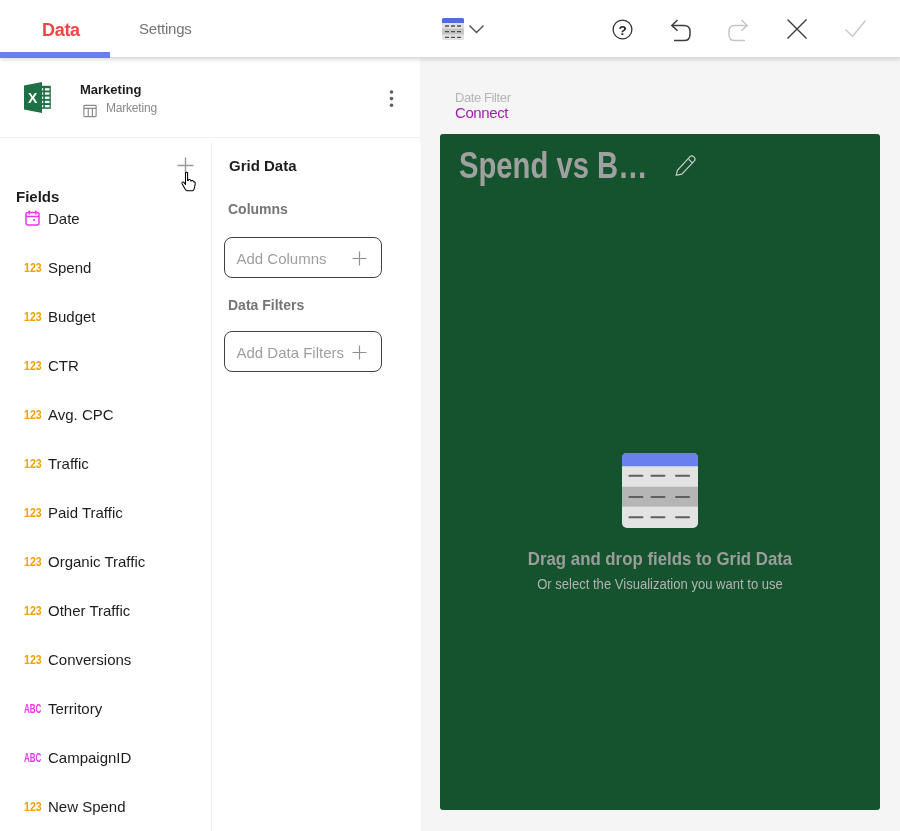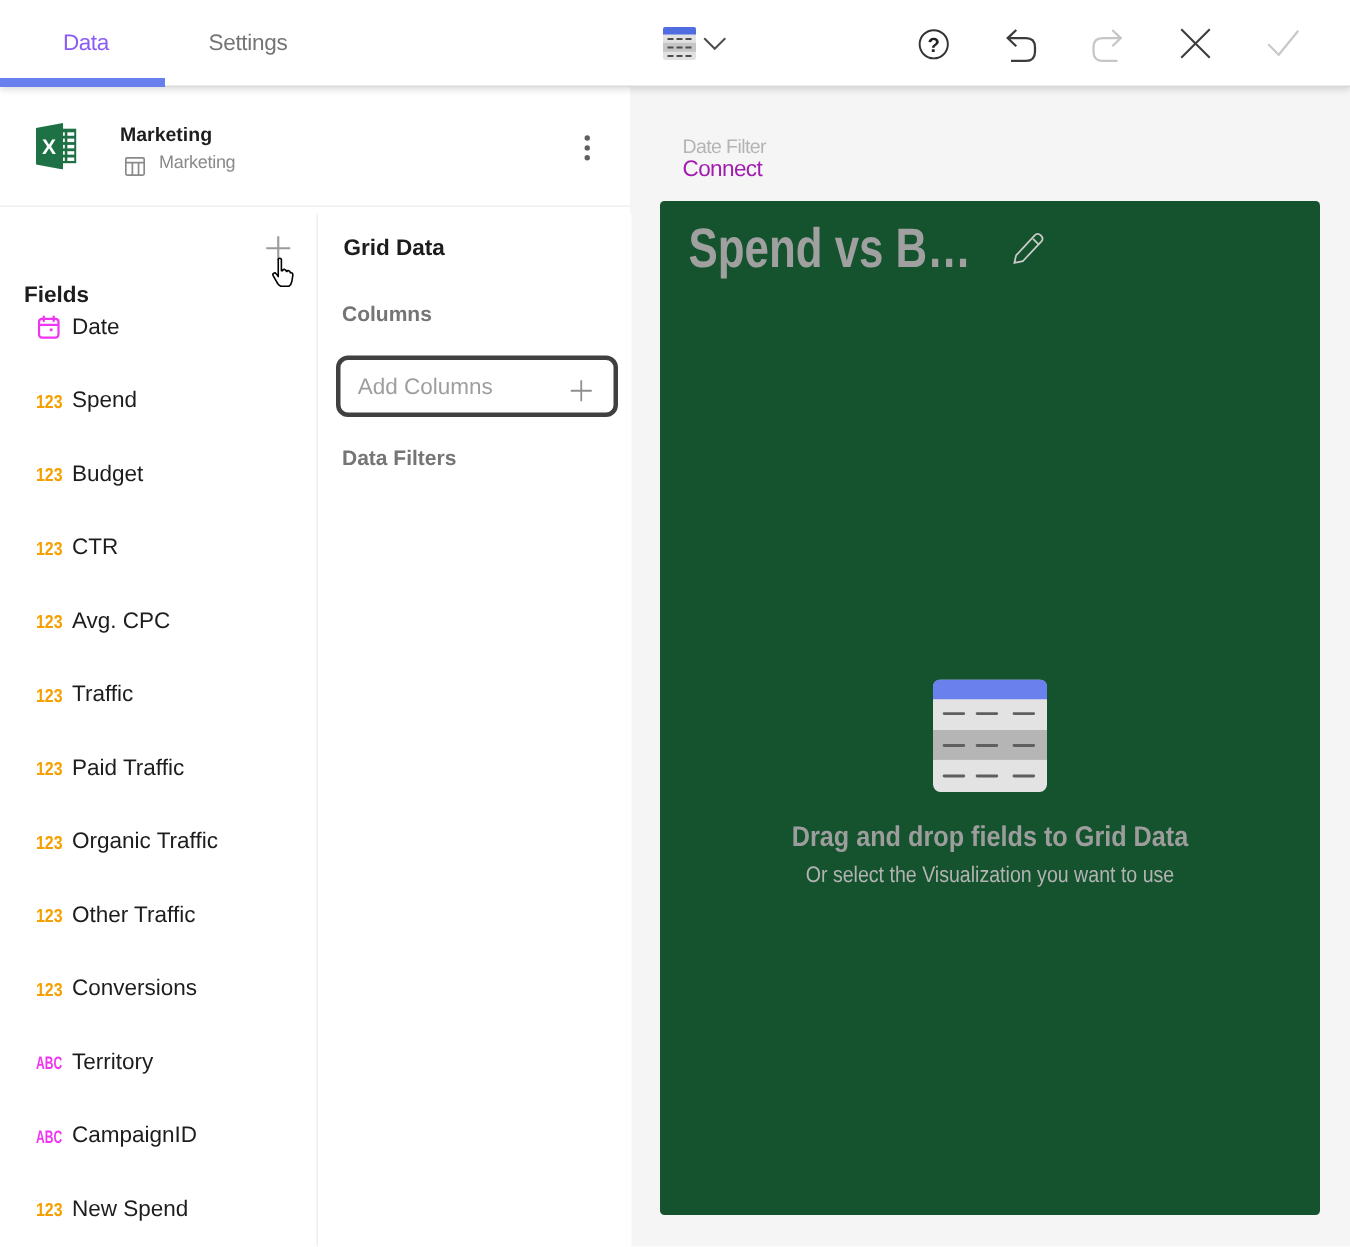--- a/index.html
+++ b/index.html
@@ -2,21 +2,21 @@
 <html><head>
 <meta charset="utf-8">
 <style>
   * { margin:0; padding:0; box-sizing:border-box; }
   html,body { width:900px; height:831px; background:#fff; font-family:"Liberation Sans", sans-serif; overflow:hidden; }
   .abs { position:absolute; }
   #stage { position:relative; width:900px; height:831px; }
 
   
   #topbar { left:0; top:0; width:900px; height:58px; background:#fff; border-bottom:1px solid #d9d9d9; box-shadow:0 2px 4px rgba(0,0,0,0.13); z-index:5; }
-  #tab-data { left:42px; top:20px; letter-spacing:-0.3px; font-size:15px; font-weight:normal; color:#8b5cf6; }
+  #tab-data { left:42px; top:20px; letter-spacing:-0.3px; font-size:18px; font-weight:bold; color:#ef4444; }
   #tab-settings { left:139px; top:20px; letter-spacing:-0.2px; font-size:15px; color:#757575; }
   #tab-underline { left:0; top:52px; width:110px; height:5.5px; background:#6780ee; }
 
   
   #srcheader { left:0; top:58px; width:420px; height:80px; background:#fff; border-bottom:1px solid #f0f0f0; }
   #mk-title { position:absolute; left:80px; top:24px; font-size:13px; font-weight:bold; color:#1d1d1d; }
   #mk-sub { position:absolute; left:106px; top:43px; font-size:12px; letter-spacing:-0.2px; color:#8a8a8a; }
 
   
   #fields-panel { left:0; top:143px; width:212px; height:688px; background:#fff; border-right:1px solid #efefef; }
@@ -24,21 +24,21 @@
   .frow { position:absolute; left:0; width:211px; height:49px;text-align:center; }
   .ficon { position:absolute; left:25px; top:50%; font-weight:bold; font-size:12px; letter-spacing:0px; }
   .f123 { color:#f5a000; left:24px; transform:translateY(-44%) scaleX(0.85); transform-origin:left center; font-size:12.5px; }
   .fabc { color:#ef35f2; left:24px; transform:translateY(-44%) scaleX(0.67); transform-origin:left center; }
   .ftext { position:absolute; left:48px; top:50%; transform:translateY(-50%); font-size:15px; color:#1d1d1d; }
 
   
   #grid-panel { left:213px; top:143px; width:208px; height:688px; background:#fff; }
   #grid-title { left:16px; top:14px; font-size:15px; font-weight:bold; color:#1d1d1d; position:absolute; }
   .sec-label { position:absolute; left:15px; font-size:14px; font-weight:bold; color:#757575; }
-  .add-box { position:absolute; left:11px; width:188px; height:41px; border:3px solid #404040; border-radius:8px; }
+  .add-box { position:absolute; left:11px; width:158px; height:41px; border:1px solid #404040; border-radius:8px; }
   .add-ph { position:absolute; left:11.5px; top:50%; transform:translateY(-50%); font-size:15px; color:#9e9e9e; }
 
   
   #rightbg { left:420px; top:58px; width:480px; height:773px; background:#f5f5f5; }
   #datefilter-label { left:35px; top:32px; font-size:13px; letter-spacing:-0.4px; color:#b4b4b4; position:absolute; }
   #connect-label { left:35px; top:46px; font-size:15px; letter-spacing:-0.4px; color:#a21caf; position:absolute; }
   #card { left:20px; top:76px; width:440px; height:676px; background:#14532d; border-radius:3px; position:absolute; }
   #card-title { left:19px; top:11px; font-size:37px; font-weight:bold; color:#a0a0a0; position:absolute; transform:scaleX(0.79); transform-origin:left top; }
   #center-msg1 { left:0; top:414px; width:440px; text-align:center; font-size:19px; font-weight:bold; color:#9d9d9d; position:absolute; transform:scaleX(0.885); transform-origin:center top; }
   #center-msg2 { left:0; top:441px; width:440px; text-align:center; font-size:15px; color:#b3b3b3; position:absolute; transform:scaleX(0.87); transform-origin:center top; }
@@ -224,15 +224,21 @@
   <div id="grid-panel" class="abs">
     <div id="grid-title">Grid Data</div>
     <div class="sec-label" style="top:58px">Columns</div>
     <div class="add-box" style="top:94px">
       <div class="add-ph">Add Columns</div>
       <svg class="abs" style="right:14.5px; top:13px" width="15" height="15" viewBox="0 0 15 15" stroke="#8f8f8f" stroke-width="1.2">
         <path d="M7.5 0.5 V14.5 M0.5 7.5 H14.5"></path>
       </svg>
     </div>
     <div class="sec-label" style="top:154px">Data Filters</div>
+    <div class="add-box" style="top:188px">
+      <div class="add-ph">Add Data Filters</div>
+      <svg class="abs" style="right:14.5px; top:13px" width="15" height="15" viewBox="0 0 15 15" stroke="#8f8f8f" stroke-width="1.2">
+        <path d="M7.5 0.5 V14.5 M0.5 7.5 H14.5"></path>
+      </svg>
+    </div>
   </div>
 
 </div>
 
 </body></html>

